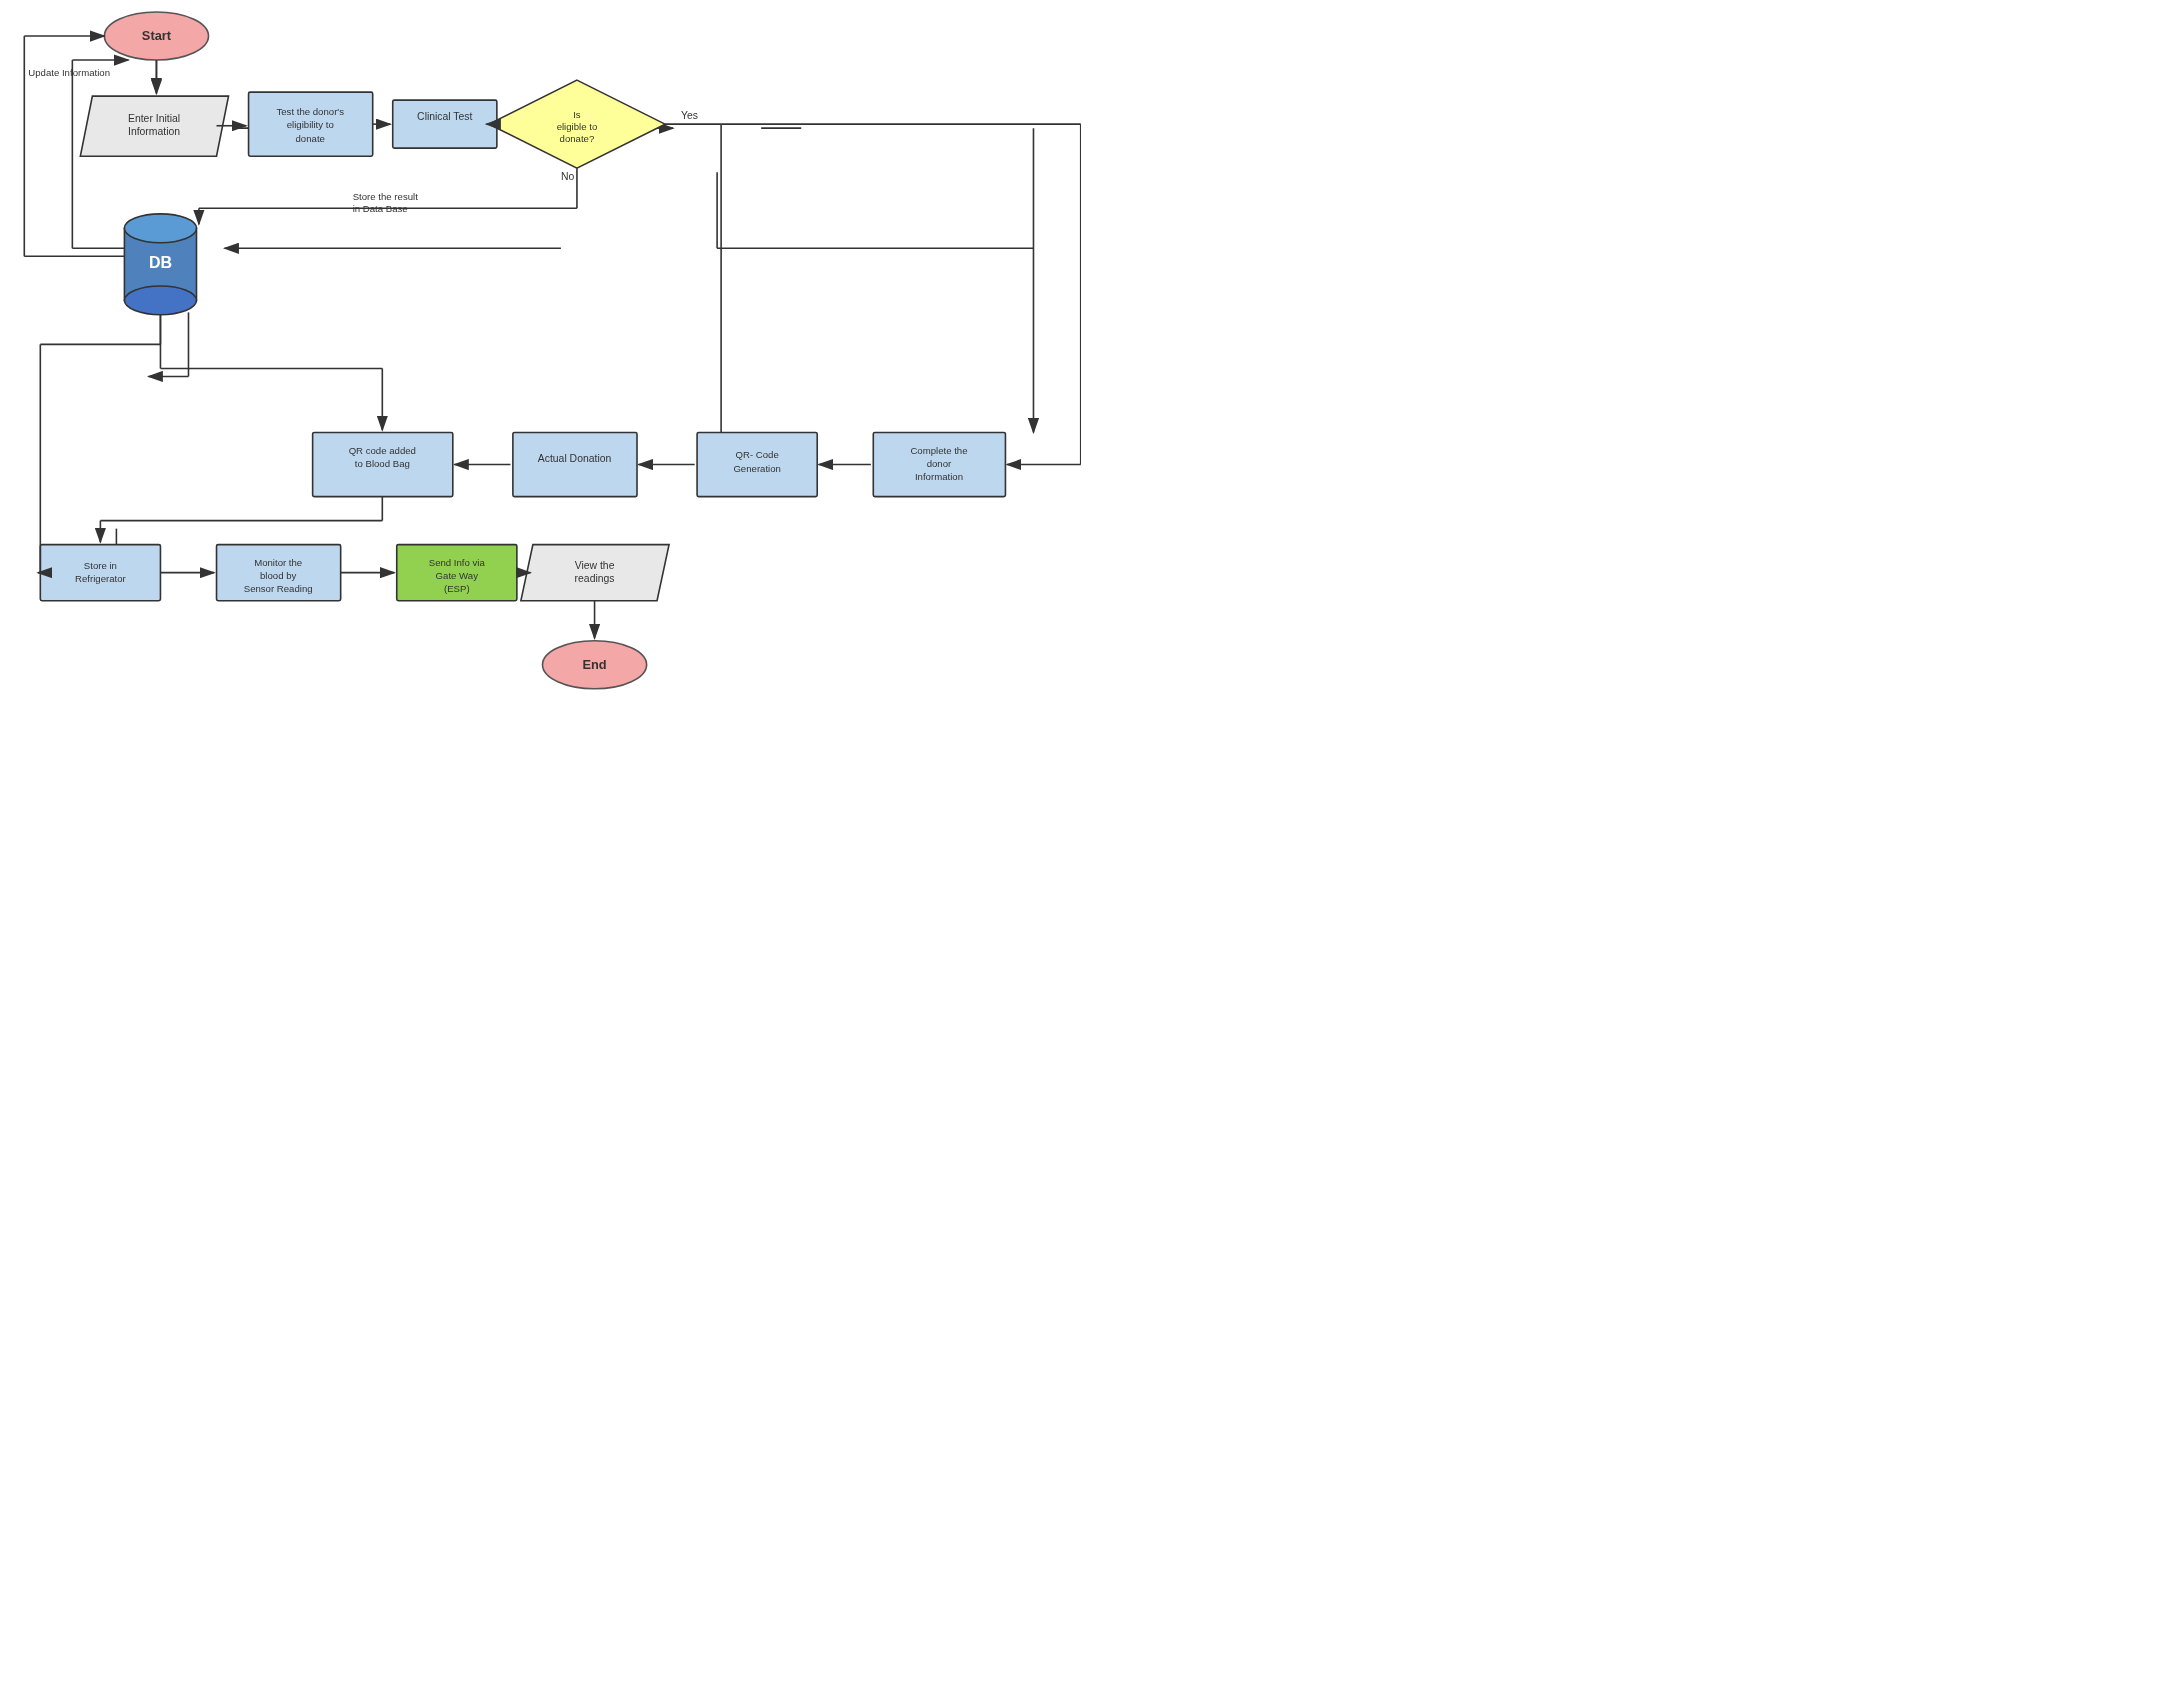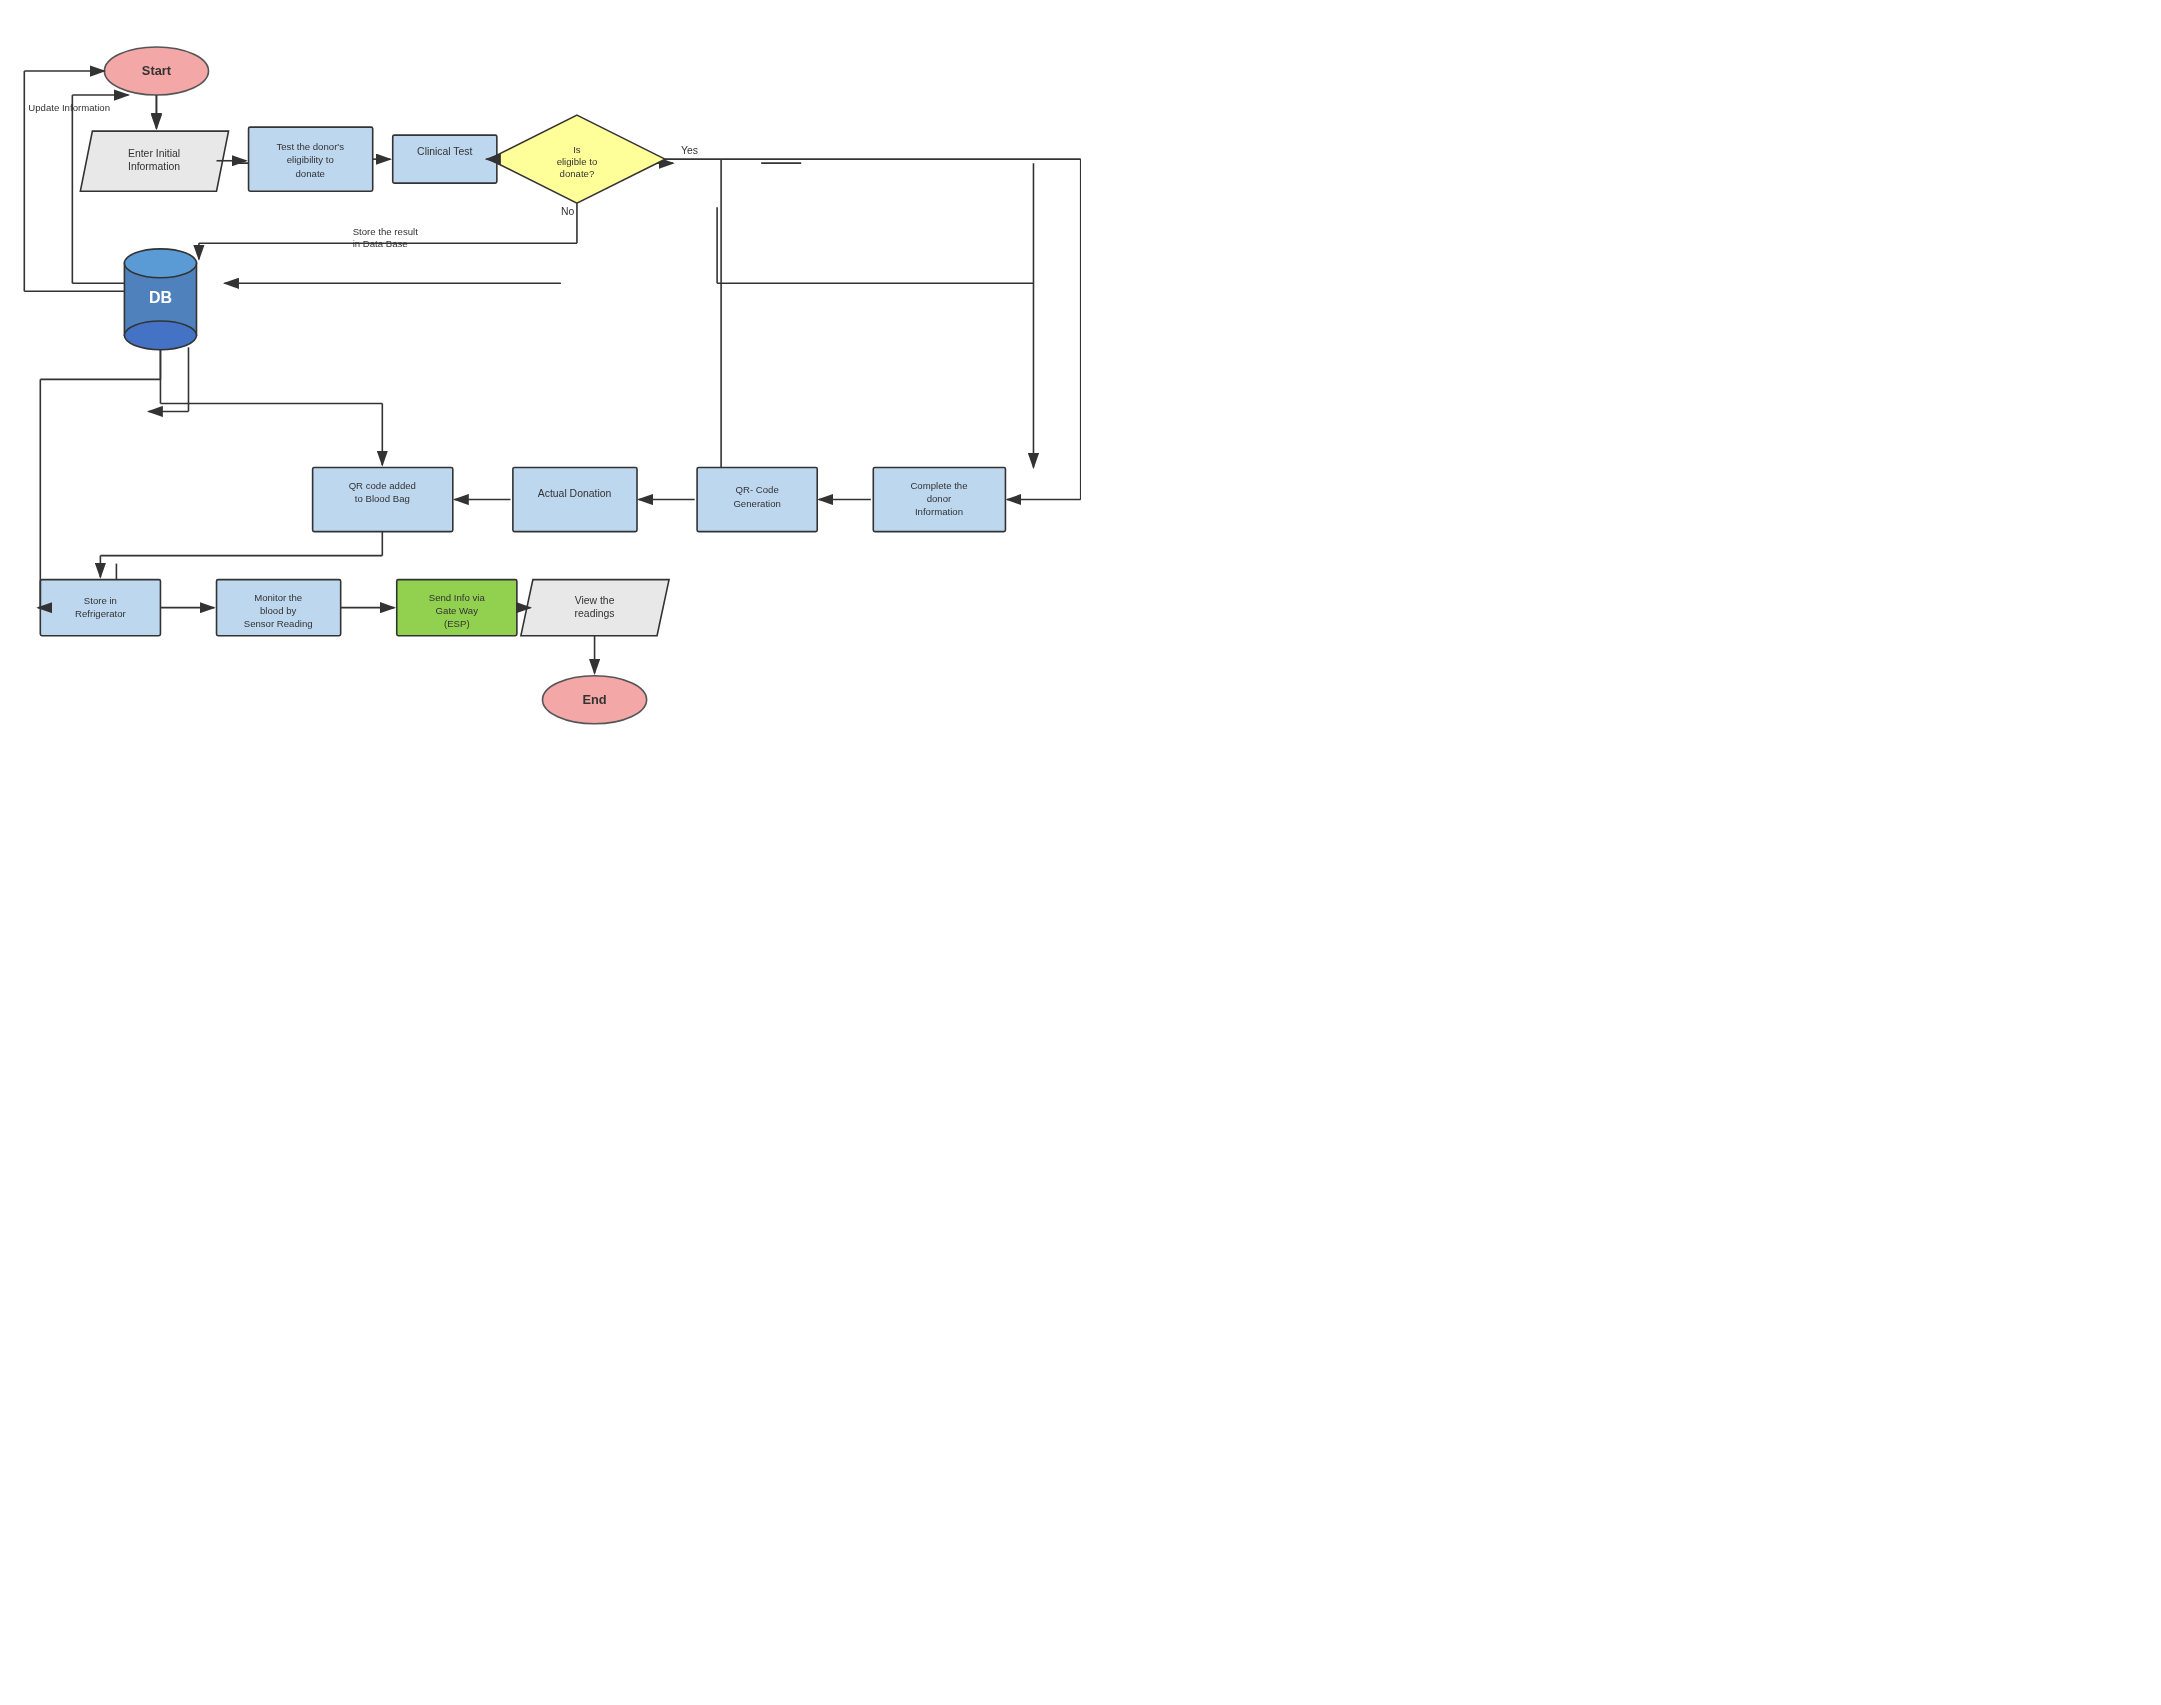--- a/index.html
+++ b/index.html
@@ -8,21 +8,20 @@
       font-family: Arial, sans-serif;
       width: 1081px;
       height: 853px;
       position: relative;
       overflow: hidden;
     }
     .flowchart {
       position: relative;
       width: 100%;
       height: 100%;
-      margin-top: 35px;
     }
     
     svg.arrows {
       position: absolute;
       top: 0; left: 0;
       width: 100%;
       height: 100%;
       pointer-events: none;
     }
   </style>

